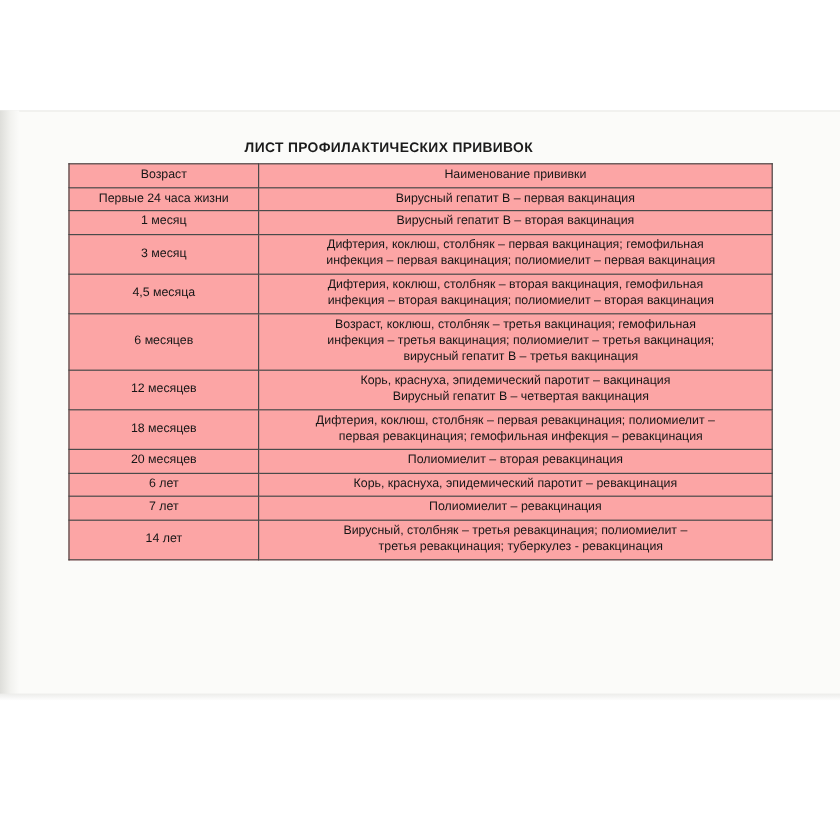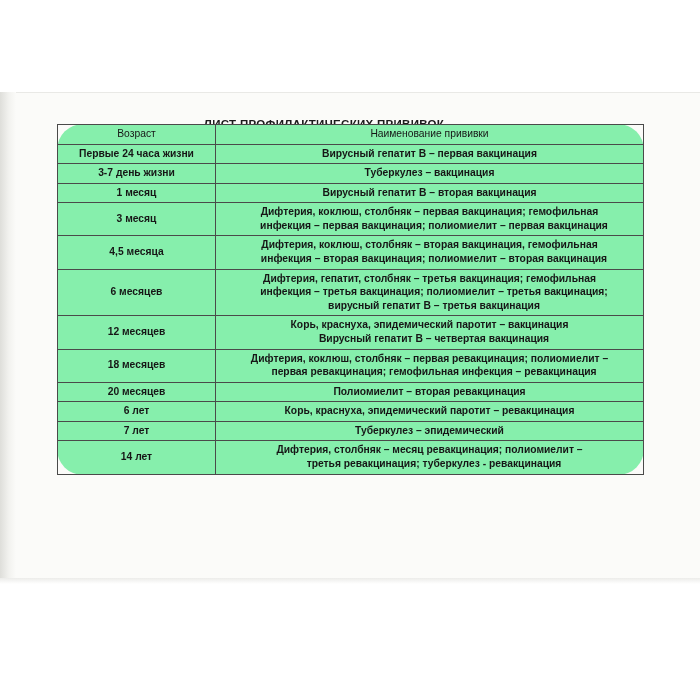--- a/index.html
+++ b/index.html
@@ -59,37 +59,35 @@
     width: 648px;
     text-align: center;
     font-size: 11.5px;
     font-weight: bold;
     letter-spacing: 0.3px;
     color: #1b1b1b;
   }
   table.vacc {
     position: absolute;
     left: 57px;
-    top: 124px;
+    top: 136px;
     width: 586px;
     border-collapse: collapse;
     table-layout: fixed;
-    background: #86efac;
-    border-radius: 26px;
+    background: #fca5a5;
   }
   table.vacc col.c1 { width: 158px; }
   table.vacc col.c2 { width: 428px; }
   table.vacc th, table.vacc td {
     border: 1px solid #4a4a4a;
     font-size: 10.3px;
     color: #161616;
     padding: 2px 6px 3px 6px;
     line-height: 1.32;
     vertical-align: middle;
-    font-weight: bold;
   }
   table.vacc th {
     font-weight: normal;
     text-align: center;
   }
   table.vacc td.age {
     text-align: center;
     white-space: nowrap;
   }
   table.vacc td.name {
@@ -126,26 +124,20 @@
       </tr>
     </thead>
     <tbody id="table-body">
         <tr>
           <td class="age">Первые 24 часа жизни</td>
           <td class="name">
             <span class="ln">Вирусный гепатит В – первая вакцинация</span>
           </td>
         </tr>
         <tr>
-          <td class="age">3-7 день жизни</td>
-          <td class="name">
-            <span class="ln">Туберкулез – вакцинация</span>
-          </td>
-        </tr>
-        <tr>
           <td class="age">1 месяц</td>
           <td class="name">
             <span class="ln">Вирусный гепатит В – вторая вакцинация</span>
           </td>
         </tr>
         <tr>
           <td class="age">3 месяц</td>
           <td class="name">
             <span class="ln">Дифтерия, коклюш, столбняк – первая вакцинация; гемофильная</span>
             <span class="ln ind">инфекция – первая вакцинация; полиомиелит – первая вакцинация</span>
@@ -154,21 +146,21 @@
         <tr>
           <td class="age">4,5 месяца</td>
           <td class="name">
             <span class="ln">Дифтерия, коклюш, столбняк – вторая вакцинация, гемофильная</span>
             <span class="ln ind">инфекция – вторая вакцинация; полиомиелит – вторая вакцинация</span>
           </td>
         </tr>
         <tr>
           <td class="age">6 месяцев</td>
           <td class="name">
-            <span class="ln">Дифтерия, гепатит, столбняк – третья вакцинация; гемофильная</span>
+            <span class="ln">Возраст, коклюш, столбняк – третья вакцинация; гемофильная</span>
             <span class="ln ind">инфекция – третья вакцинация; полиомиелит – третья вакцинация;</span>
             <span class="ln ind">вирусный гепатит В – третья вакцинация</span>
           </td>
         </tr>
         <tr>
           <td class="age">12 месяцев</td>
           <td class="name">
             <span class="ln">Корь, краснуха, эпидемический паротит – вакцинация</span>
             <span class="ln ind">Вирусный гепатит В – четвертая вакцинация</span>
           </td>
@@ -188,26 +180,26 @@
         </tr>
         <tr>
           <td class="age">6 лет</td>
           <td class="name">
             <span class="ln">Корь, краснуха, эпидемический паротит – ревакцинация</span>
           </td>
         </tr>
         <tr>
           <td class="age">7 лет</td>
           <td class="name">
-            <span class="ln">Туберкулез – эпидемический</span>
+            <span class="ln">Полиомиелит – ревакцинация</span>
           </td>
         </tr>
         <tr>
           <td class="age">14 лет</td>
           <td class="name">
-            <span class="ln">Дифтерия, столбняк – месяц ревакцинация; полиомиелит –</span>
+            <span class="ln">Вирусный, столбняк – третья ревакцинация; полиомиелит –</span>
             <span class="ln ind">третья ревакцинация; туберкулез - ревакцинация</span>
           </td>
         </tr>
       </tbody>
   </table>
 
 </div>
 
 </body></html>

